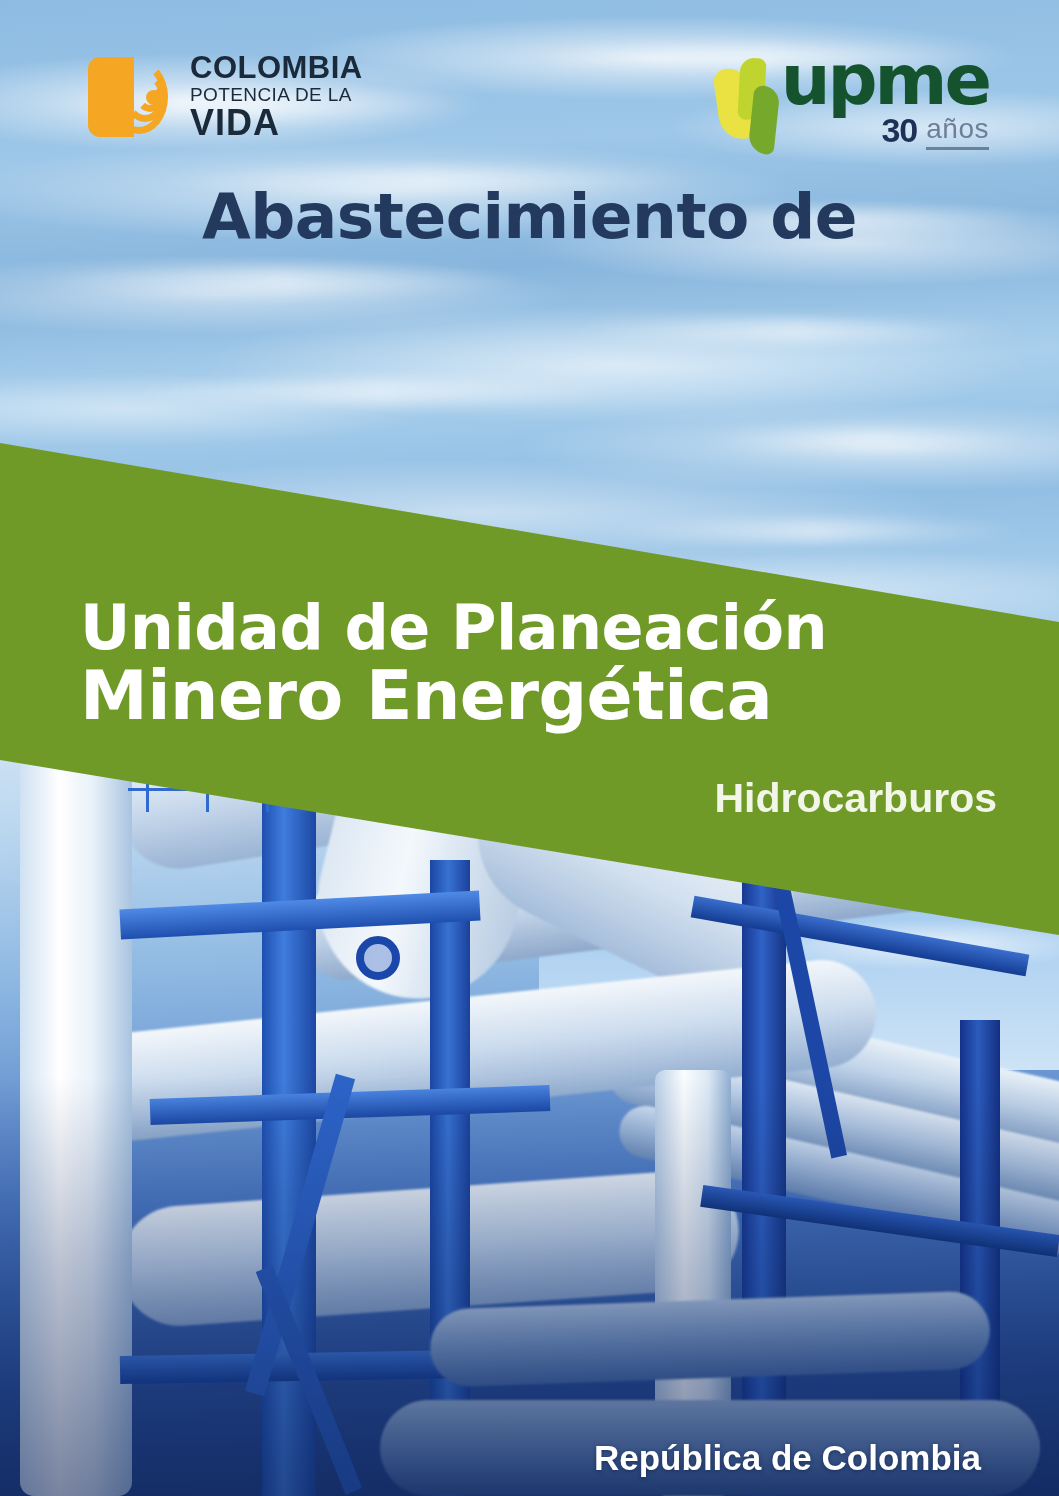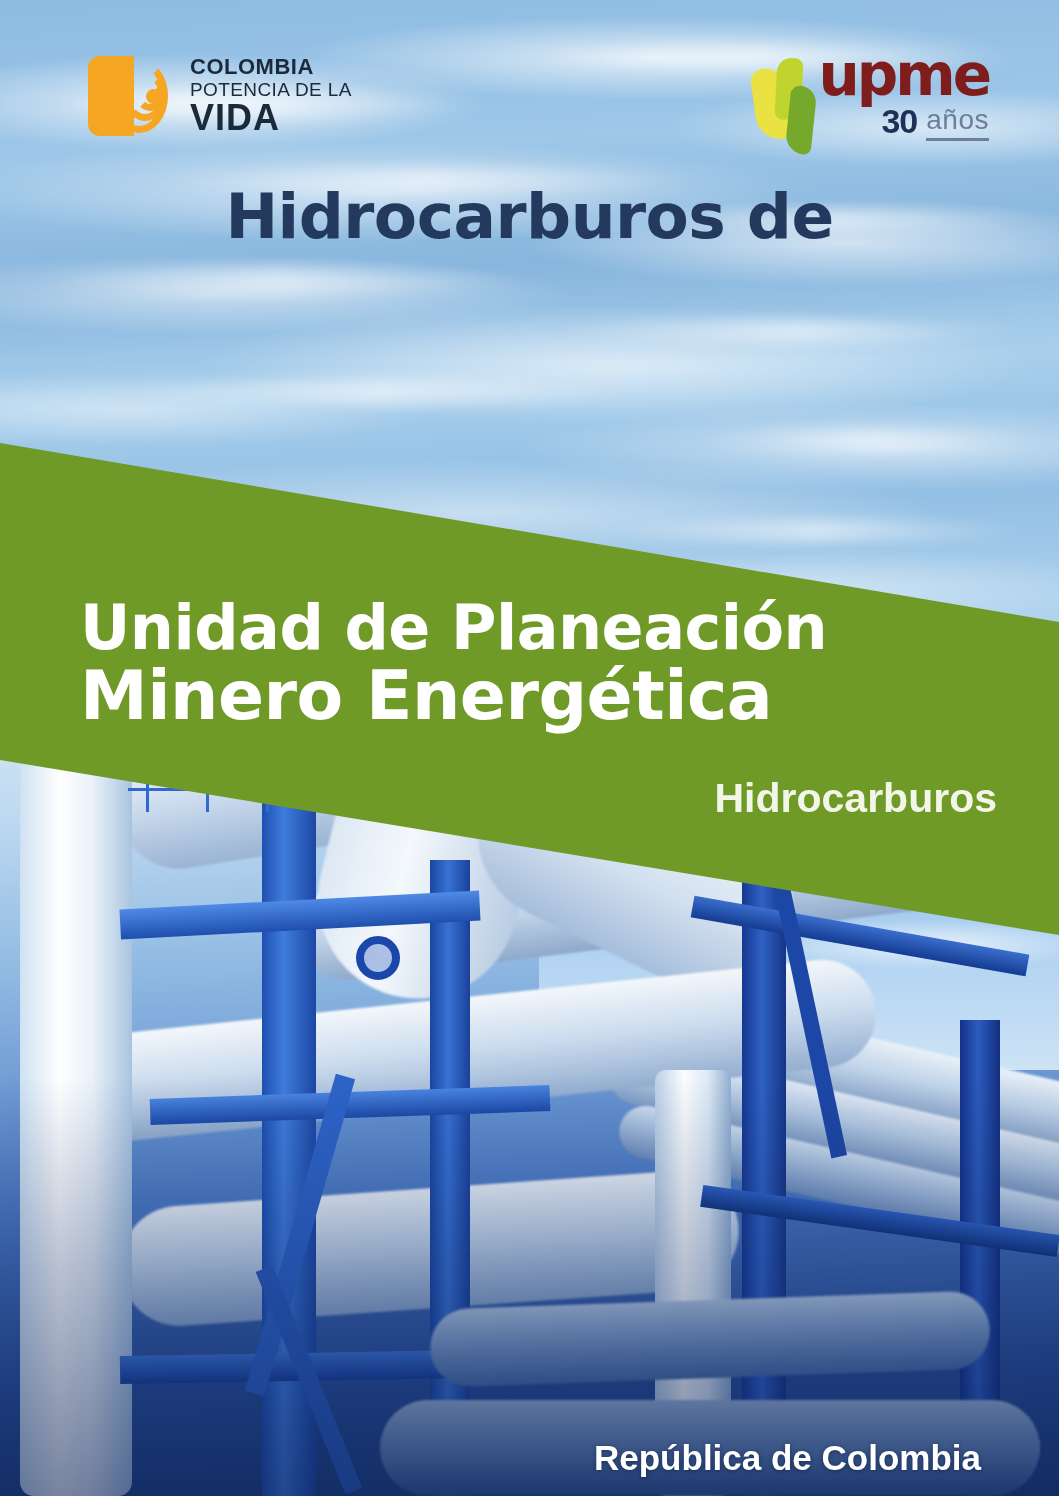--- a/index.html
+++ b/index.html
@@ -92,36 +92,36 @@
     border-color:transparent #F5A623 #F5A623 transparent;
   }
   .col-mark .a1 { left:22px; top:7px;  width:58px; height:74px; }
   .col-mark .a2 { left:36px; top:19px; width:42px; height:50px; }
   .col-mark .a3 { left:48px; top:29px; width:28px; height:30px; }
   .col-mark .dot {
     position:absolute; left:58px; top:37px; width:15px; height:15px;
     background:#F5A623; border-radius:50%;
   }
   .col-text { line-height:1; color:#1b2a3a; }
-  .col-text .l1 { font-size:22px; font-weight:bold; letter-spacing:.5px; }
+  .col-text .l1 { font-size:31px; font-weight:bold; letter-spacing:.5px; }
   .col-text .l2 { font-size:19px; font-weight:400; letter-spacing:.4px; margin-top:2px; }
   .col-text .l3 { font-size:36px; font-weight:bold; letter-spacing:1px; margin-top:1px; }
 
   .logo-upme {
     position:absolute; right:70px; top:52px;
     display:flex; align-items:flex-start;
   }
   .upme-leaves { position:relative; width:62px; height:96px; margin-top:6px; }
   .leaf { position:absolute; border-radius:45% 55% 40% 60% / 60% 45% 55% 40%; }
   .leaf.l1 { left:0;  top:10px; width:34px; height:72px; background:#E9E242; transform:rotate(-8deg); border-radius:14px 22px 10px 26px; }
   .leaf.l2 { left:22px; top:0;  width:26px; height:62px; background:#BFD42E; transform:rotate(3deg);  border-radius:18px 10px 22px 10px; }
   .leaf.l3 { left:34px; top:28px; width:26px; height:68px; background:#76A82C; transform:rotate(6deg); border-radius:10px 18px 8px 20px; }
   .upme-word { position:relative; margin-left:2px; }
   .upme-word .wm {
-    font-size:58px; font-weight:bold; color:#7f1d1d;
+    font-size:70px; font-weight:bold; color:#14532d;
     letter-spacing:-3px; line-height:.82; font-family:"DejaVu Sans", sans-serif;
   }
   .upme-sub { display:flex; align-items:flex-end; gap:9px; justify-content:flex-end; margin-top:2px; }
   .upme-sub .n30 { font-size:34px; font-weight:bold; color:#1d3055; letter-spacing:-1px; }
   .upme-sub .anios {
     font-size:28px; color:#6d7f99; letter-spacing:.5px;
     border-bottom:3px solid #6d7f99; padding-bottom:2px;
   }
 
   
@@ -295,21 +295,21 @@
     <div class="upme-word">
       <div class="wm">upme</div>
       <div class="upme-sub">
         <span class="n30">30</span>
         <span class="anios">años</span>
       </div>
     </div>
   </div>
 
   <div class="title">
-    <span class="tl">Hidrocarburos de</span>
+    <span class="tl">Abastecimiento de</span>
   </div>
 
   <div class="inst">
     <span class="i1">Unidad de Planeación</span>
     <span class="i2">Minero Energética</span>
   </div>
 
   <div class="subdir">
     <span class="s2">Hidrocarburos</span>
   </div>

